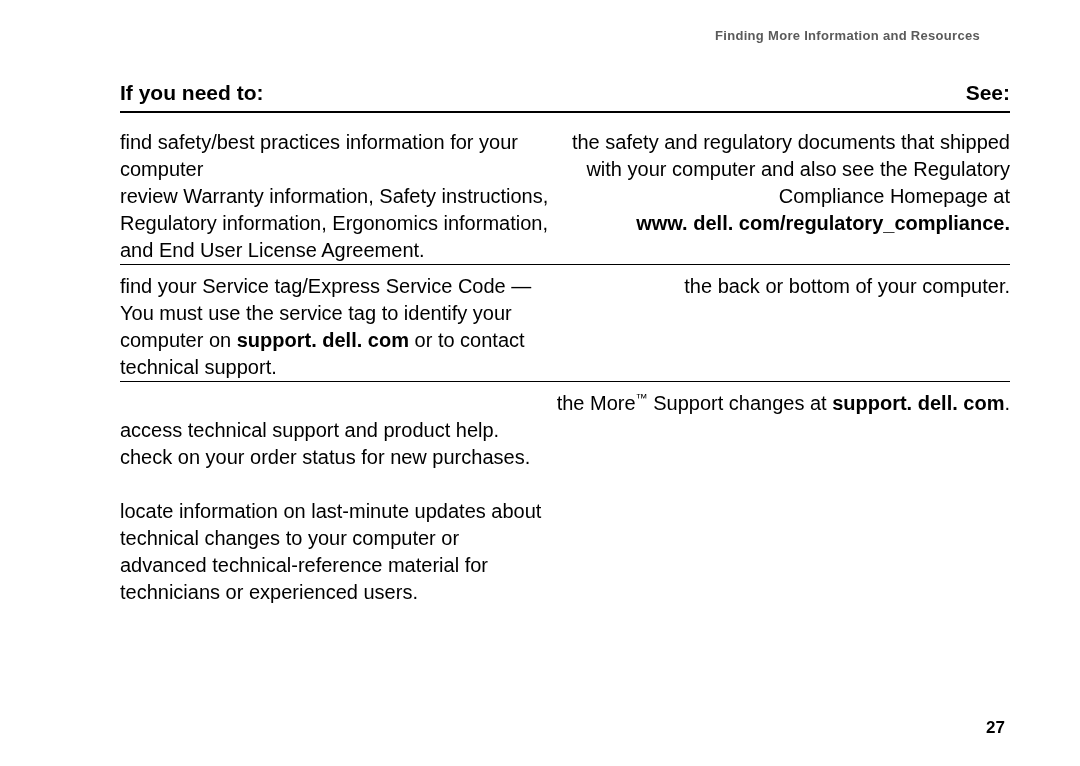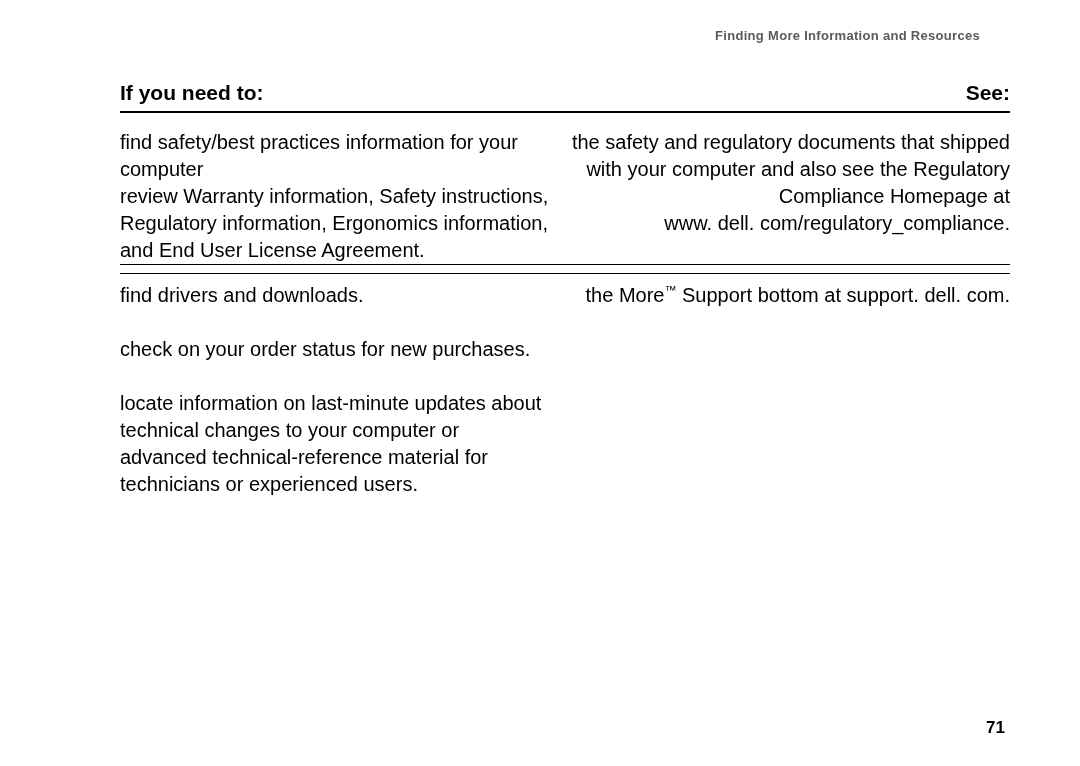--- a/index.html
+++ b/index.html
@@ -54,21 +54,21 @@
       padding-bottom: 0;
       padding-top: 8px;
     }
     .table-row:last-child {
       border-bottom: none;
     }
     .cell {
       line-height: 1.35;
     }
     .bold {
-      font-weight: normal;
+      font-weight: bold;
     }
     .tm {
       font-size: 12px;
       vertical-align: super;
     }
     .page-number {
       position: absolute;
       bottom: 28px;
       right: 75px;
       font-weight: bold;
@@ -94,30 +94,36 @@
       <span>review Warranty information, Safety instructions, Regulatory information, Ergonomics information, and End User License Agreement.</span>
     </div>
     <div class="col-right cell">
       <span>the safety and regulatory documents that shipped with your computer and also see the Regulatory Compliance Homepage at</span>
       <br>
       <span class="bold">www. dell. com/regulatory_compliance.</span>
     </div>
   </div>
 
   <div class="table-row">
+    <div class="col-left cell">
+      <span>find your Service tag/Express Service Code — You must use the service tag to identify your computer on </span><span class="bold">support. dell. com</span><span> or to contact technical support.</span>
+    </div>
+    <div class="col-right cell">
+      <span>the back or bottom of your computer.</span>
+    </div>
   </div>
 
   <div class="table-row">
     <div class="col-left cell">
-      <span>find drivers and downloads.</span><br>
       <br>
+      <span>access technical support and product help.</span><br>
       <span>check on your order status for new purchases.</span><br>
       <br>
       <span>locate information on last-minute updates about technical changes to your computer or advanced technical-reference material for technicians or experienced users.</span>
     </div>
     <div class="col-right cell">
-      <span>the More</span><span class="tm">™</span><span> Support bottom at </span><span class="bold">support. dell. com</span><span>.</span>
+      <span>the More</span><span class="tm">™</span><span> Support changes at </span><span class="bold">support. dell. com</span><span>.</span>
     </div>
   </div>
 
 </div>
 
-<div class="page-number">71</div>
+<div class="page-number">27</div>
 
 </body></html>

